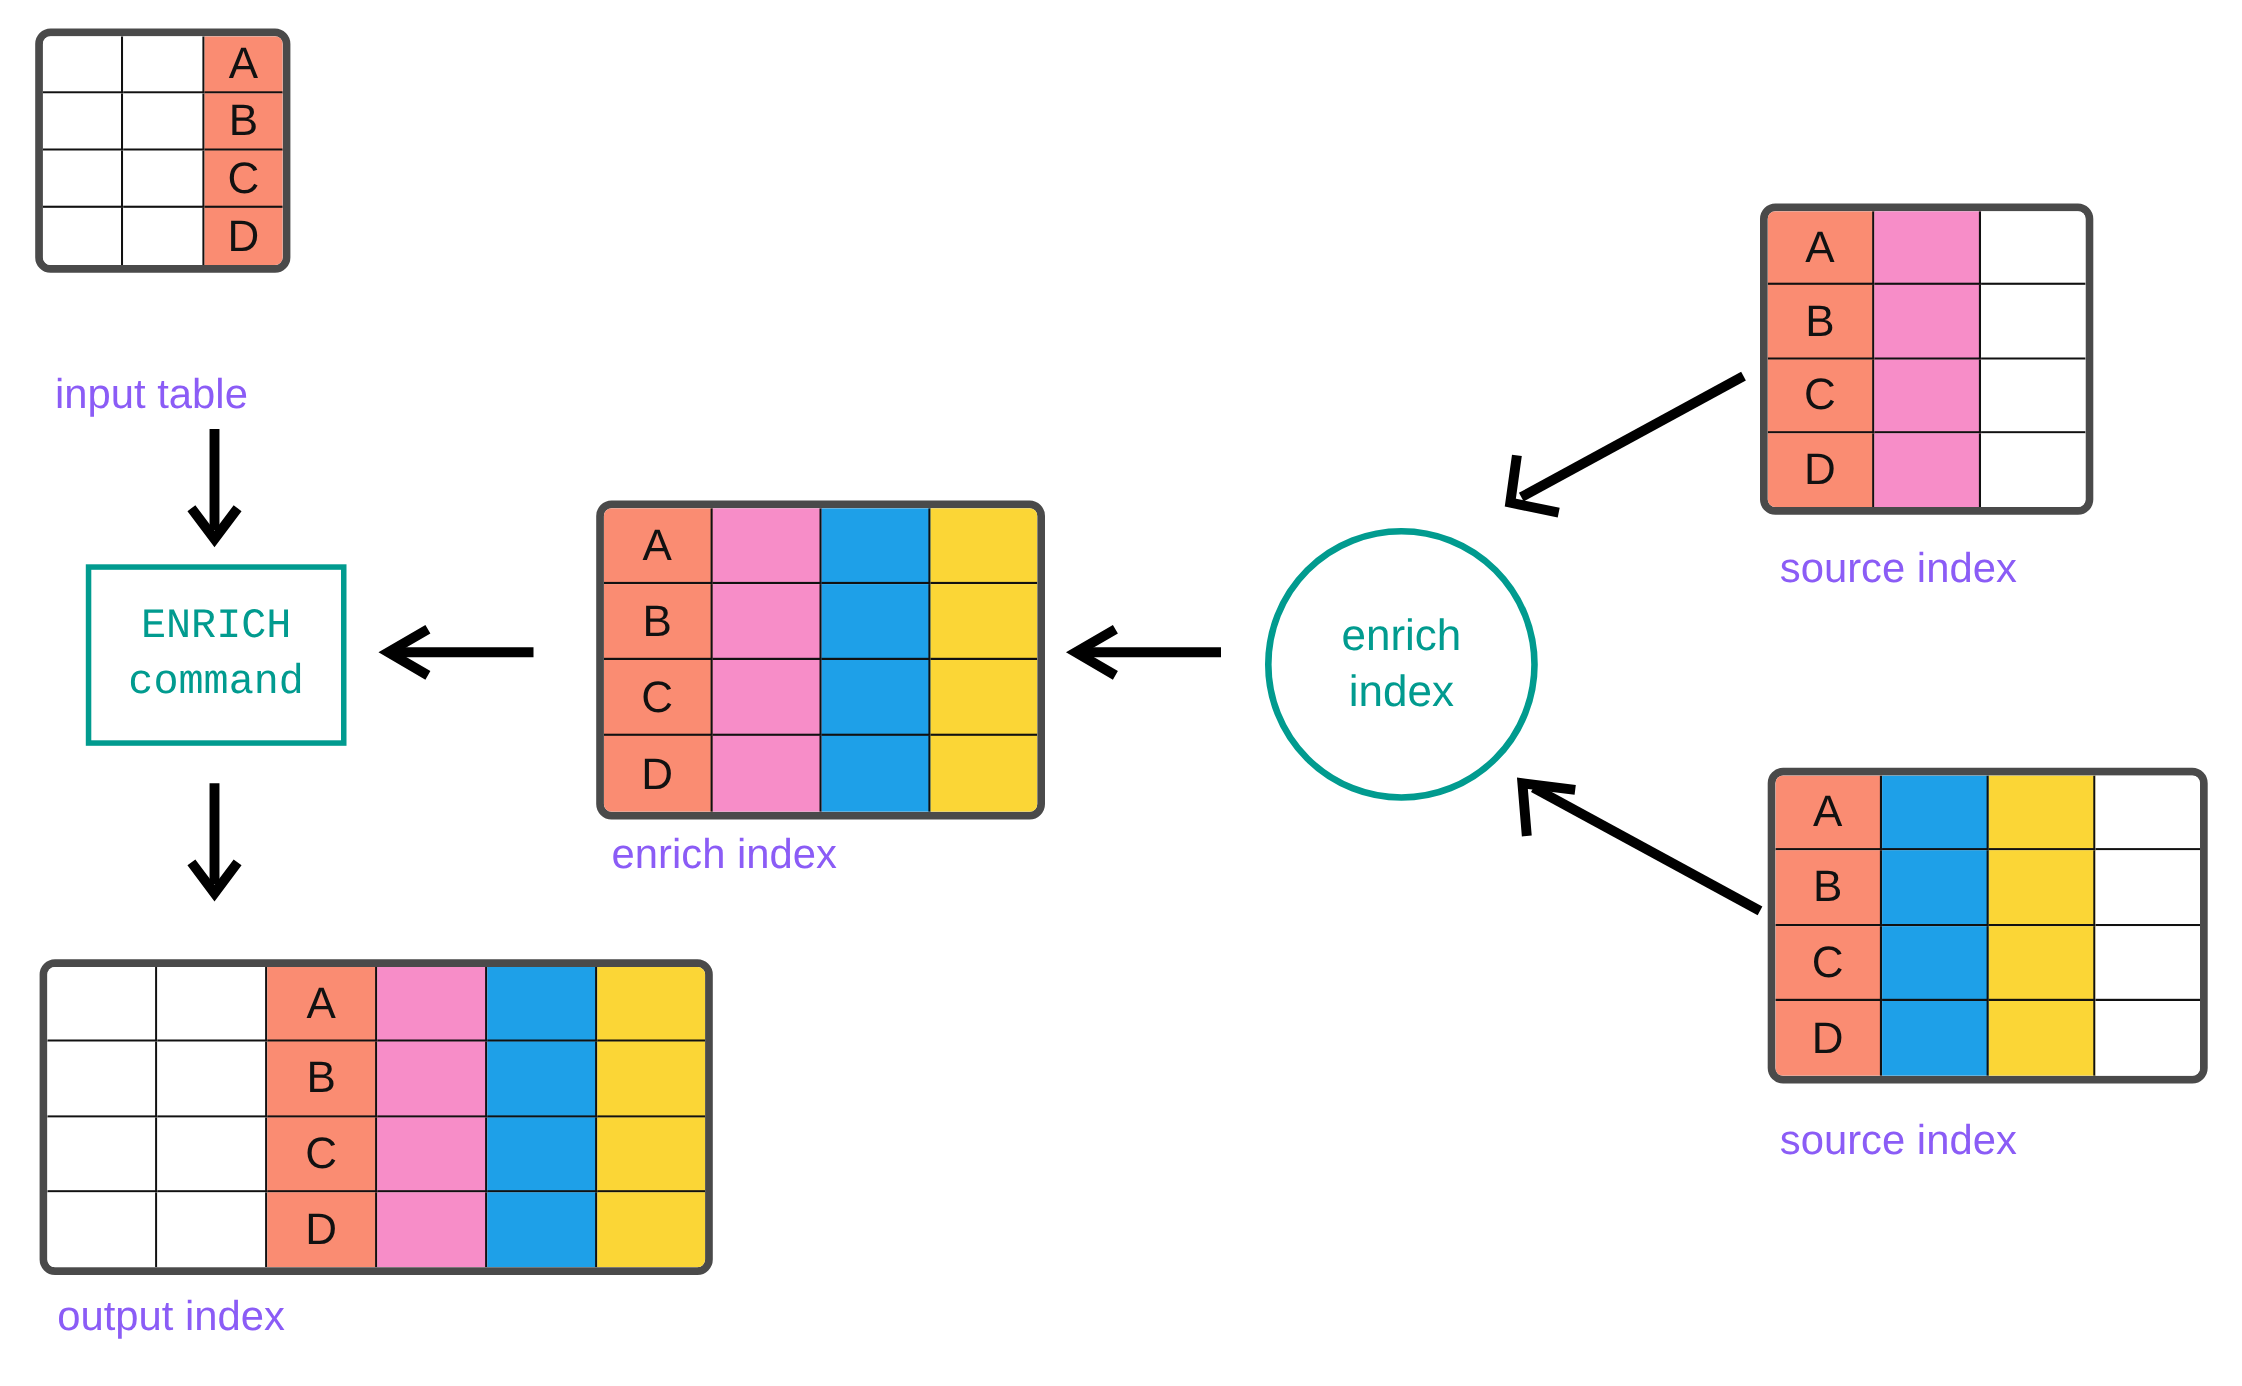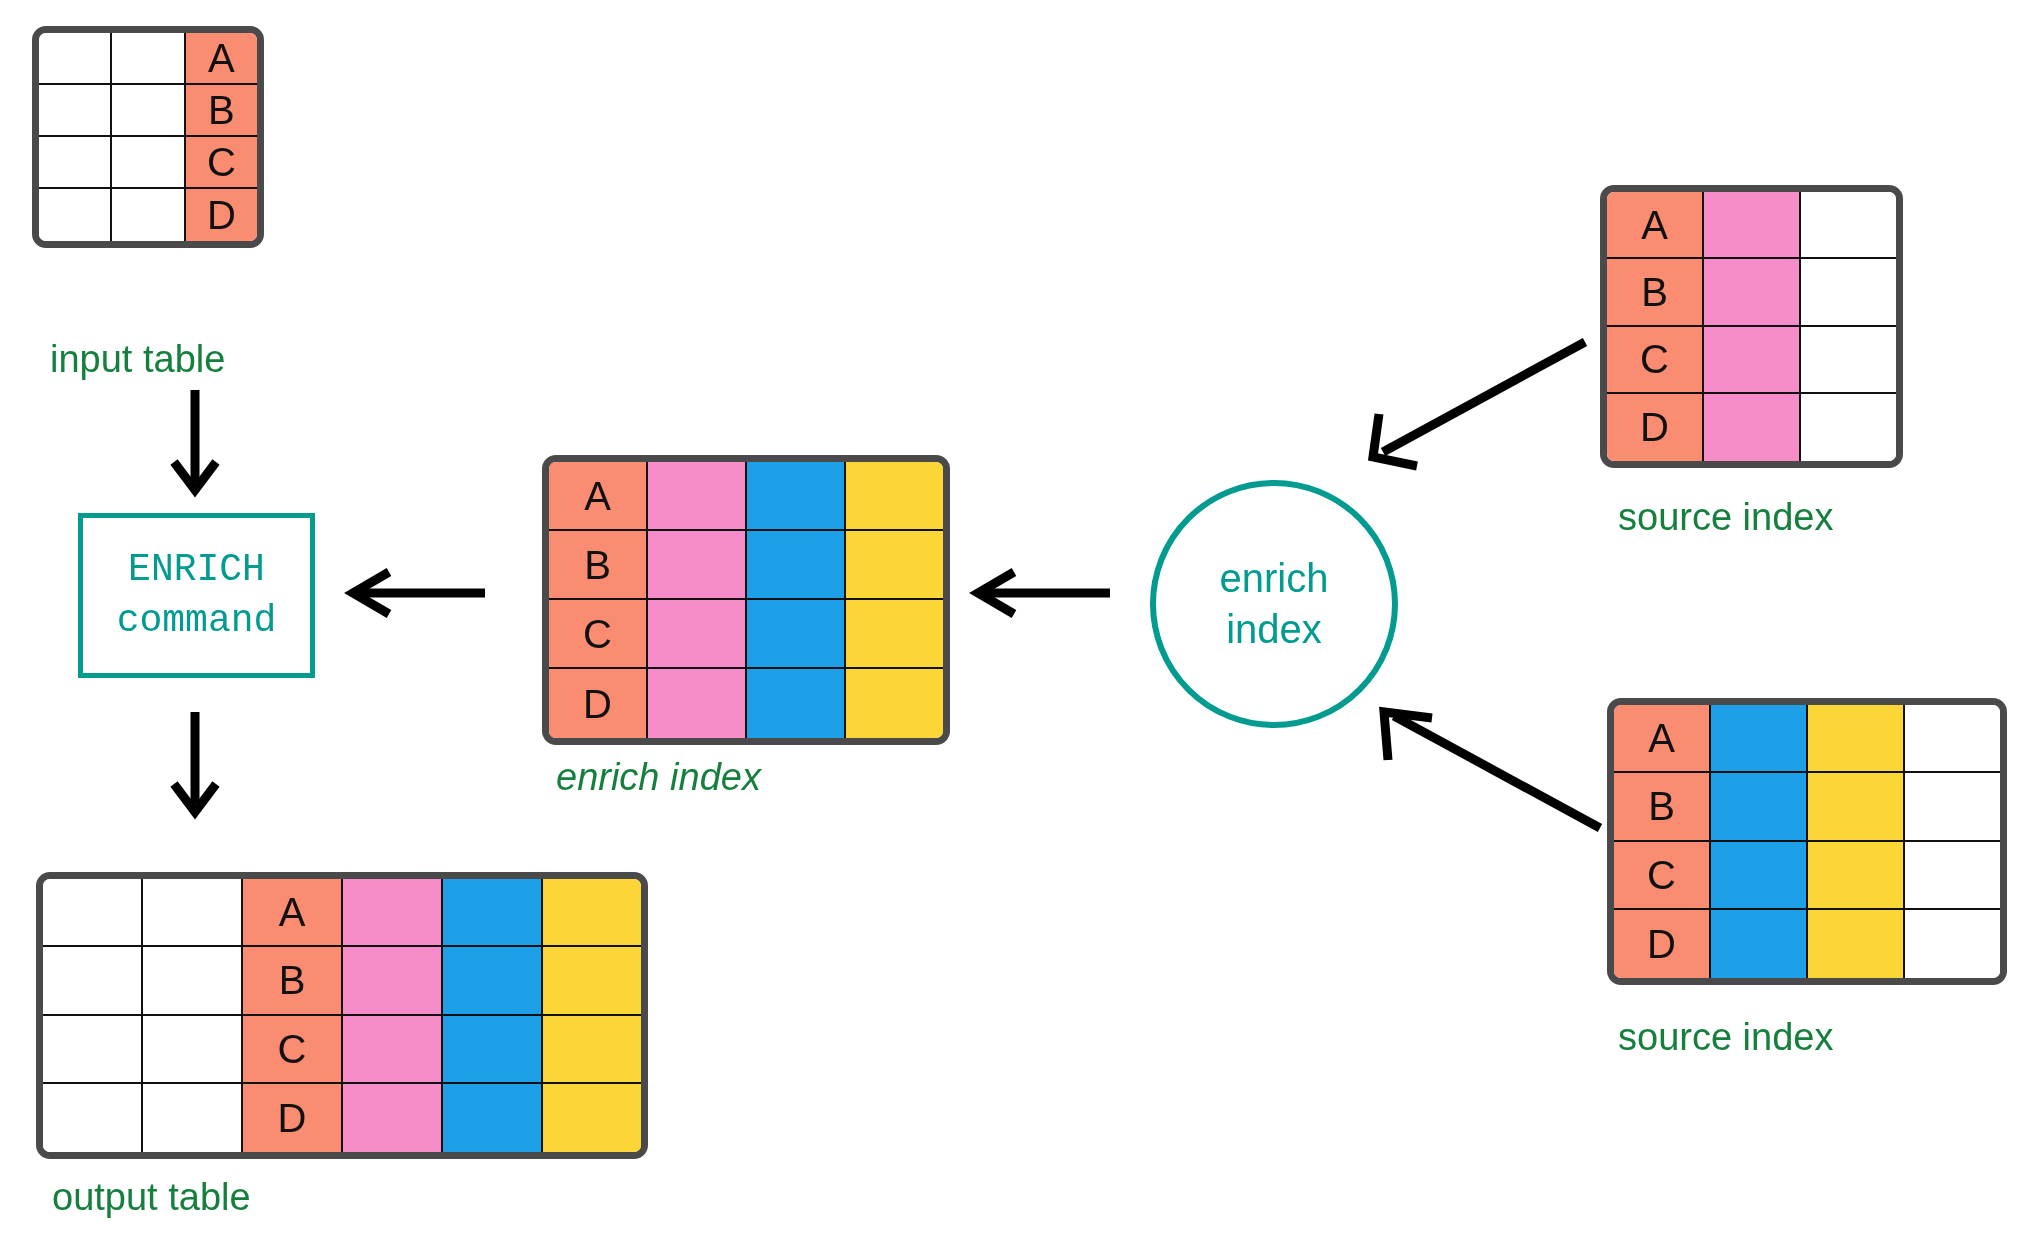--- a/index.html
+++ b/index.html
@@ -53,21 +53,21 @@
 
   .c-white  { background: #ffffff; }
   .c-salmon { background: #fa8c72; }
   .c-pink   { background: #f78dc8; }
   .c-blue   { background: #1ea0e8; }
   .c-yellow { background: #fbd636; }
 
   .caption {
     position: absolute;
     font-size: 38px;
-    color: #15803d;
+    color: #8b5cf6;
     white-space: nowrap;
     line-height: 1;
   }
 
   
   .cmd-box {
     position: absolute;
     border: 5px solid #019b8f;
     box-sizing: border-box;
     display: flex;
@@ -181,21 +181,21 @@
         <div class="tcell c-yellow"></div>
       </div>
       <div class="trow">
         <div class="tcell c-salmon">D</div>
         <div class="tcell c-pink"></div>
         <div class="tcell c-blue"></div>
         <div class="tcell c-yellow"></div>
       </div>
     </div>
   </div>
-  <div class="caption" style="left:556px; top:758px;font-style:italic;">enrich index</div>
+  <div class="caption" style="left:556px; top:758px;">enrich index</div>
 
   <svg class="arrow-svg" style="left:970px; top:568px;" width="140" height="50" viewBox="0 0 140 50">
     <line x1="140" y1="25" x2="16" y2="25" stroke="#000000" stroke-width="9"></line>
     <polyline points="44,4 8,25 44,46" fill="none" stroke="#000000" stroke-width="9" stroke-linecap="butt" stroke-linejoin="miter"></polyline>
   </svg>
 
   <div class="policy-circle" style="left:1150px; top:480px; width:248px; height:248px;">
     <div class="policy-line">enrich</div>
     <div class="policy-line">index</div>
   </div>
@@ -295,15 +295,15 @@
       <div class="trow">
         <div class="tcell c-white"></div>
         <div class="tcell c-white"></div>
         <div class="tcell c-salmon">D</div>
         <div class="tcell c-pink"></div>
         <div class="tcell c-blue"></div>
         <div class="tcell c-yellow"></div>
       </div>
     </div>
   </div>
-  <div class="caption" style="left:52px; top:1178px;">output table</div>
+  <div class="caption" style="left:52px; top:1178px;">output index</div>
 
 </div>
 
 </body></html>

